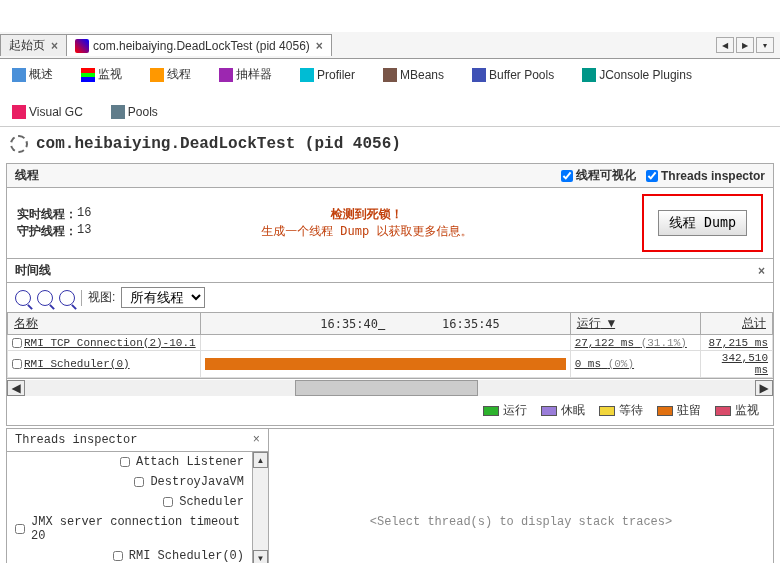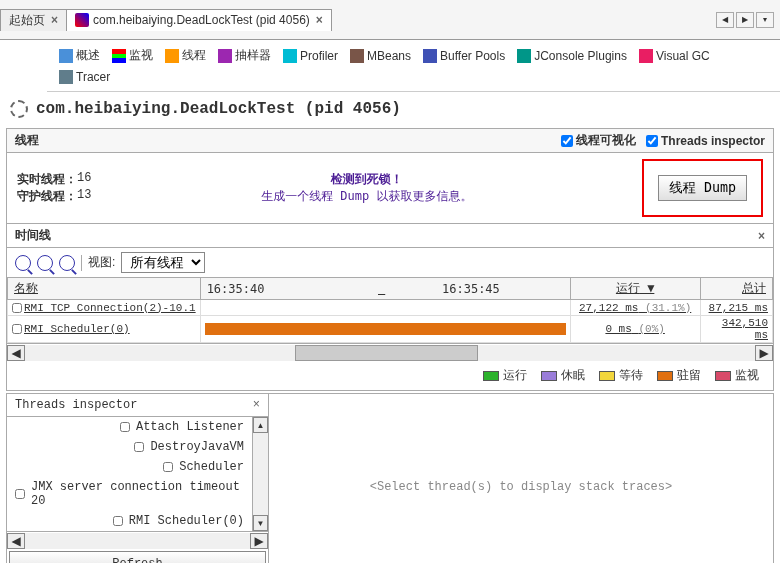--- a/index.html
+++ b/index.html
@@ -1,29 +1,29 @@
 <!DOCTYPE html>
 <html><head>
 <meta charset="utf-8">
 <style>
   * { box-sizing: border-box; margin: 0; padding: 0; }
   body { font-family: "Microsoft YaHei", Arial, sans-serif; font-size: 12px; color: #333; background: #fff; width: 780px; }
   
   
-  .top-tabs { display: flex; align-items: center; border-bottom: 1px solid #999; height: 40px; background: #f5f5f5; }
+  .top-tabs { display: flex; align-items: center; border-bottom: 1px solid #999; height: 27px; background: #f5f5f5; margin-top: 32px; }
   .tab { display: flex; align-items: center; padding: 2px 8px; border: 1px solid #999; border-bottom: none; margin-right: -1px; background: #eee; height: 22px; cursor: pointer; }
   .tab.active { background: #fff; }
   .tab-icon { width: 14px; height: 14px; margin-right: 4px; display: inline-block; }
   .java-icon { background: linear-gradient(45deg,#f00,#00f); border-radius: 2px; }
   .tab-close { margin-left: 6px; color: #666; font-weight: bold; }
   .top-right-nav { margin-left: auto; display: flex; gap: 2px; padding-right: 6px; }
   .nav-btn { width: 18px; height: 16px; border: 1px solid #aaa; background: #f5f5f5; font-size: 8px; display:flex; align-items:center; justify-content:center; cursor:pointer; }
   
   
-  .toolbar { display: flex; align-items: center; gap: 0; padding: 4px 6px; border-bottom: 1px solid #ccc; flex-wrap: wrap; margin-left: 47px; }
+  .toolbar { display: flex; align-items: center; gap: 16px; padding: 4px 6px; border-bottom: 1px solid #ccc; flex-wrap: wrap; }
   .tool-btn { display: flex; align-items: center; padding: 2px 5px; cursor: pointer; border: 1px solid transparent; }
   .tool-icon { width: 14px; height: 14px; margin-right: 3px; display: inline-block; }
   .icon-overview { background: #4a90d9; }
   .icon-monitor { background: linear-gradient(#f00 33%,#0f0 33%,#0f0 66%,#00f 66%); }
   .icon-threads { background: #ff9800; }
   .icon-sampler { background: #9c27b0; }
   .icon-profiler { background: #00bcd4; }
   .icon-mbeans { background: #795548; }
   .icon-buffer { background: #3f51b5; }
   .icon-jconsole { background: #009688; }
@@ -39,39 +39,39 @@
   .panel { border: 1px solid #aaa; margin: 2px 6px; }
   .panel-hdr { display: flex; align-items: center; padding: 3px 8px; border-bottom: 1px solid #aaa; background: #f7f7f7; font-weight: bold; }
   .panel-hdr-right { margin-left: auto; display: flex; gap: 10px; align-items: center; }
   .chk-wrap { display: flex; align-items: center; gap: 3px; }
   .chk { width: 12px; height: 12px; }
   
   .stats-row { display: flex; align-items: center; padding: 6px 10px; }
   .stats-left { font-family: "SimSun","Courier New",monospace; }
   .stats-left .line { display: flex; }
   .stats-left .lbl { font-weight: bold; }
-  .stats-center { flex: 1; text-align: center; color: #4c1d95; font-family: "SimSun",monospace; }
+  .stats-center { flex: 1; text-align: center; color: #c2410c; font-family: "SimSun",monospace; }
   .stats-center .alert-title { font-weight: bold; }
   .dump-btn-wrap { border: 2px solid #e00; padding: 14px; }
   .dump-btn { padding: 3px 10px; border: 1px solid #888; background: linear-gradient(#fff,#e0e0e0); cursor: pointer; font-family: "SimSun",monospace; }
   
   
   .section-hdr { display: flex; align-items: center; padding: 3px 8px; border-top: 1px solid #aaa; font-weight: bold; border-bottom: 1px solid #aaa;}
   .close-x { margin-left: auto; cursor: pointer; color: #666; }
   .zoom-row { display: flex; align-items: center; gap: 6px; padding: 4px 8px; }
   .zoom-icon { width: 16px; height: 16px; border: 1px solid #33a; border-radius: 50%; position: relative; cursor:pointer; }
   .zoom-icon::after { content:''; position:absolute; bottom:-3px; right:-3px; width:6px; height:2px; background:#33a; transform:rotate(45deg); }
   .view-select { border: 1px solid #888; padding: 1px 4px; background:#fff; }
   
   .timeline-table { width: 100%; border-collapse: collapse; text-decoration: underline; }
   .timeline-table th { border: 1px solid #aaa; padding: 2px 6px; font-weight: normal; background: #f5f5f5; text-align: left; font-family: "SimSun",monospace;}
   .timeline-table td { border: 1px solid #ddd; padding: 1px 4px; font-family: "Courier New",monospace; font-size: 11px; height: 16px; }
   .timeline-table .name-col { width: 155px; overflow: hidden; white-space: nowrap; }
   .timeline-table .time-col { width: 370px; }
-  .timeline-table .run-col { width: 130px; text-align: center; }
+  .timeline-table .run-col { width: 130px; text-align: left; }
   .timeline-table .total-col { text-align: right; }
   .row-chk { width: 10px; height: 10px; margin-right: 2px; vertical-align: middle; }
   .bar { height: 12px; }
   .bar-yellow { background: #f2d63c; }
   .bar-orange { background: #e07010; }
   .pct { color: #888; }
   
   .hscroll { display:flex; align-items:center; height:18px; border-top:1px solid #aaa; }
   .hs-btn { width:18px; height:16px; border:1px solid #888; background:#eee; display:flex; align-items:center; justify-content:center; cursor:pointer; }
   .hs-track { flex:1; background:#f0f0f0; height:16px; position:relative; }
@@ -146,21 +146,21 @@
   <div class="tool-btn">
       <span class="tool-icon icon-jconsole"></span>
       <span>JConsole Plugins</span>
     </div>
   <div class="tool-btn">
       <span class="tool-icon icon-visualgc"></span>
       <span>Visual GC</span>
     </div>
   <div class="tool-btn">
       <span class="tool-icon icon-tracer"></span>
-      <span>Tracer</span>
+      <span>Pools</span>
     </div>
 </div>
 
 <div class="heading-row">
   <span class="spinner-icon"></span>
   <span class="heading-text">com.heibaiying.DeadLockTest (pid 4056)</span>
 </div>
 
 <div class="panel">
   <div class="panel-hdr">
@@ -209,21 +209,21 @@
     <select class="view-select">
       <option>所有线程</option>
     </select>
   </div>
 
   <table class="timeline-table">
     <thead>
       <tr>
         <th class="name-col">名称</th>
         <th class="time-col">
-          <span style="display:inline-block;width:48%;text-align:left;">16:35:40</span>
+          <span style="display:inline-block;width:48%;text-align:right;">16:35:40</span>
           <span style="display:inline-block;width:48%;text-align:center;">16:35:45</span>
         </th>
         <th class="run-col"><span>运行</span> ▼</th>
         <th class="total-col">总计</th>
       </tr>
     </thead>
     <tbody id="timeline-body">
         <tr>
           <td class="name-col"><input type="checkbox" class="row-chk" style=""><span>RMI TCP Connection(2)-10.1</span></td>
           <td class="time-col">

